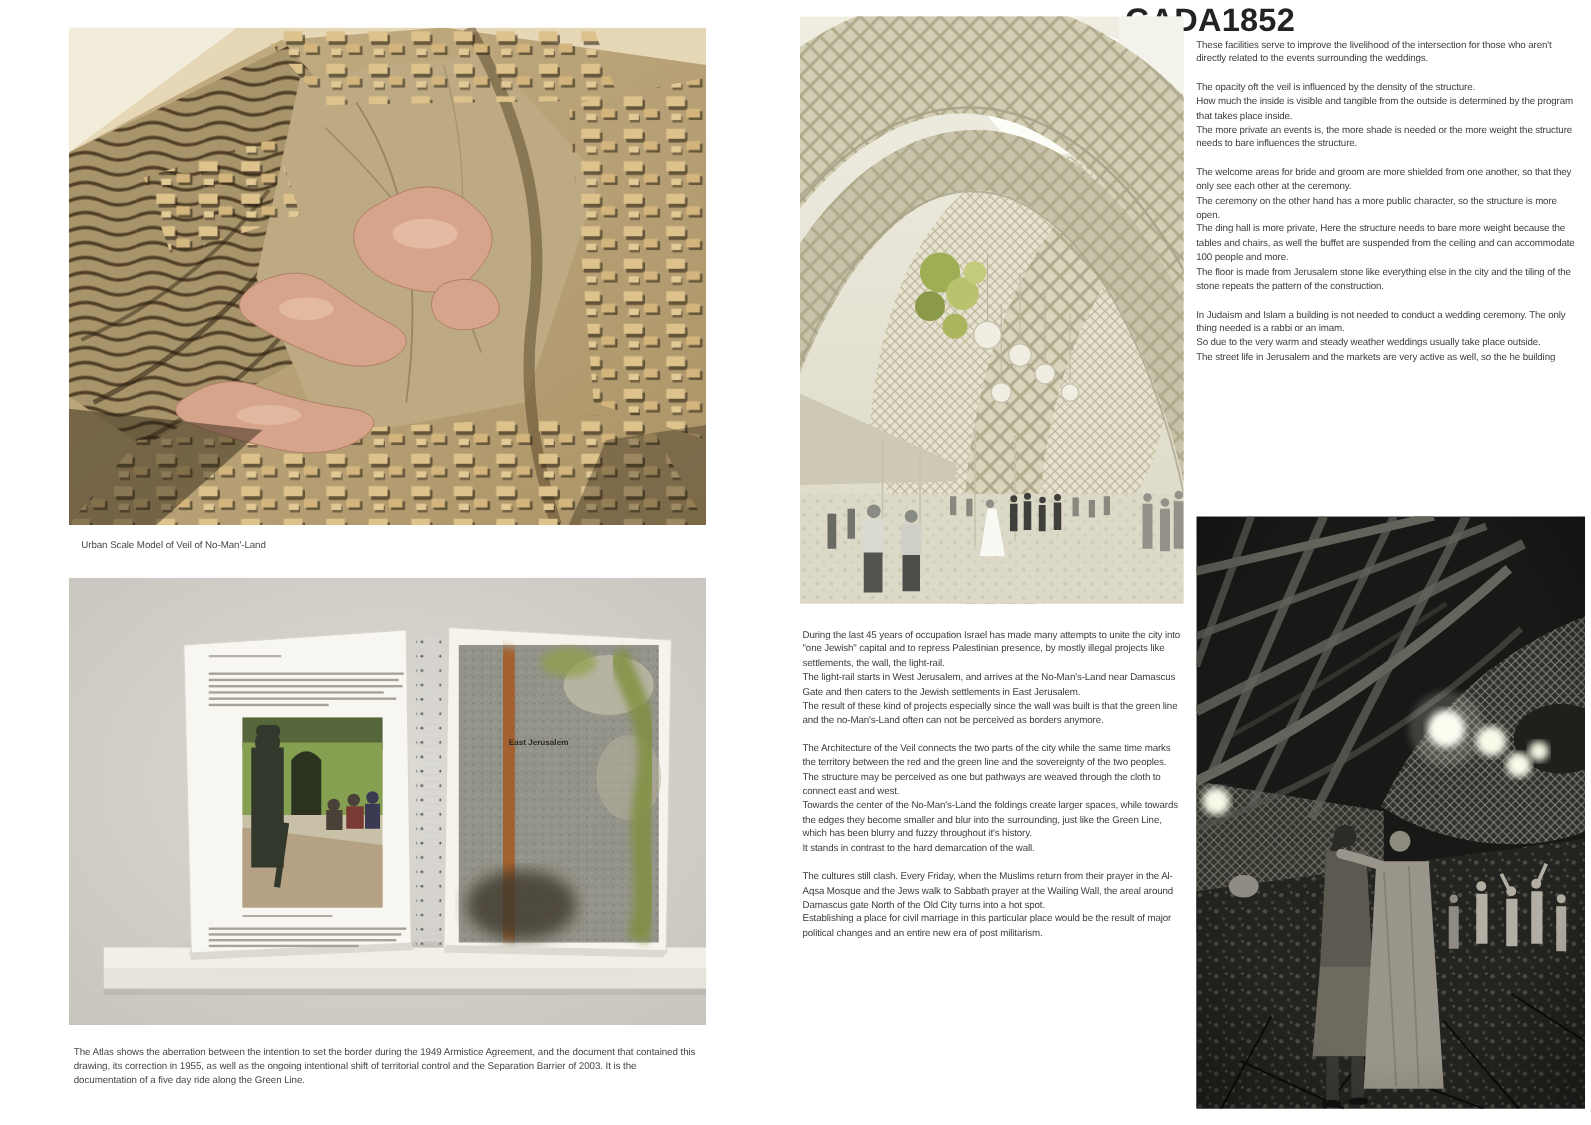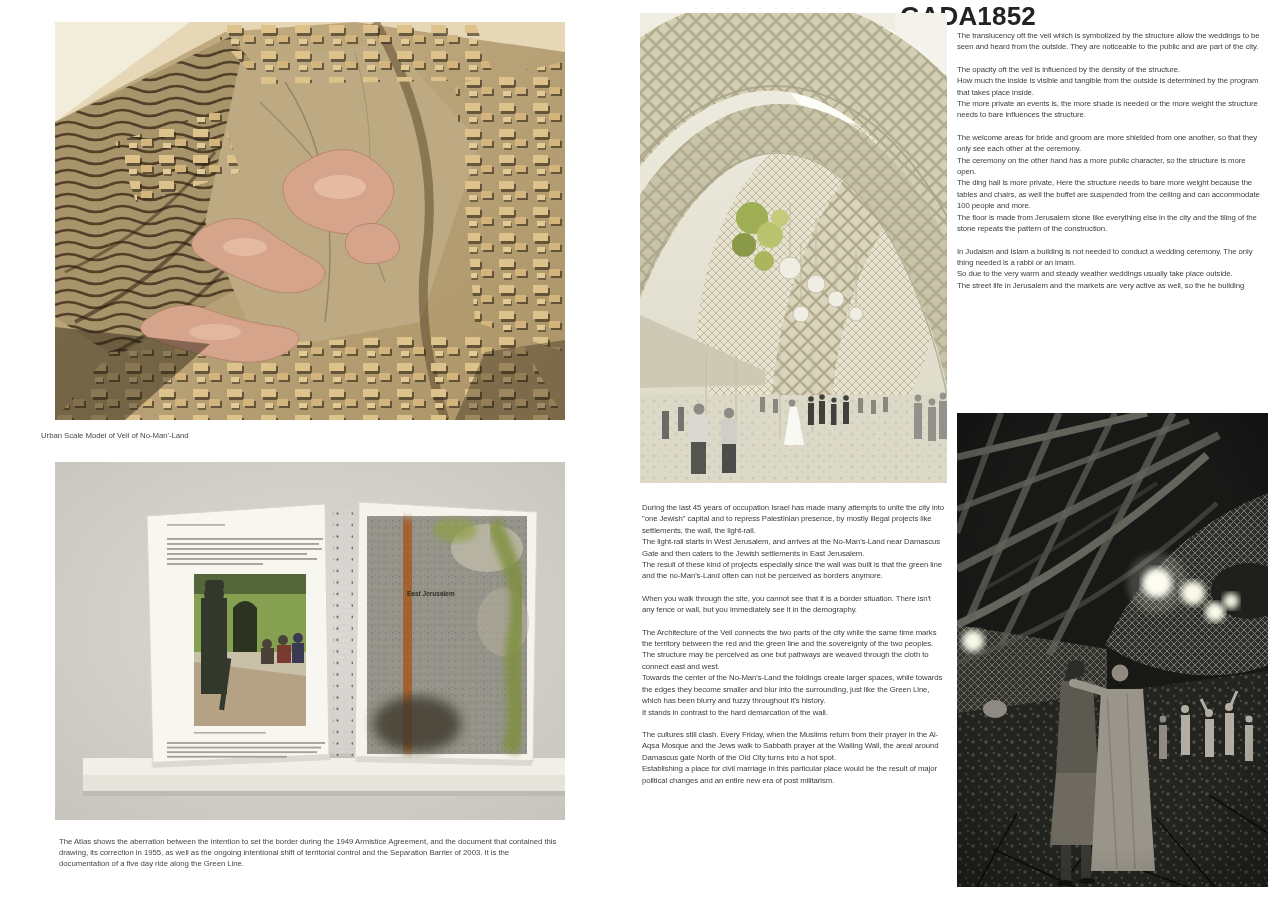--- a/index.html
+++ b/index.html
@@ -80,21 +80,21 @@
         <path d="M300,205 q26,-10 40,8 q12,18 -8,26 q-24,8 -38,-6 q-10,-16 6,-28 z"></path>
         <ellipse cx="285" cy="165" rx="26" ry="12" fill="#e8c2aa" stroke="none" opacity="0.75"></ellipse>
         <ellipse cx="190" cy="225" rx="22" ry="9" fill="#e8c2aa" stroke="none" opacity="0.7"></ellipse>
         <ellipse cx="160" cy="310" rx="26" ry="8" fill="#e8c2aa" stroke="none" opacity="0.65"></ellipse>
       </g>
       <polygon points="0,305 155,322 70,398 0,398" fill="#231a0e" opacity="0.45"></polygon>
       <polygon points="430,330 510,318 510,398 400,398" fill="#231a0e" opacity="0.35"></polygon>
     </svg>
   </figure>
 
-  <div class="abs caption" style="left:41px; top:430px; width:420px;">Urban Scale Model of Veil of No-Man'-Land</div>
+  <div class="abs caption" style="left:65px; top:430px; width:420px;">Urban Scale Model of Veil of No-Man'-Land</div>
 
   <figure class="photo" style="left:55px; top:462px; width:510px; height:358px;" aria-label="Open spiral-bound atlas standing on a white shelf; left page with text and a photo of a soldier at Damascus Gate, right page an aerial map">
     <svg viewBox="0 0 510 358" xmlns="http://www.w3.org/2000/svg">
       <defs>
         <radialGradient id="wallg" cx="0.5" cy="0.45" r="0.8">
           <stop offset="0" stop-color="#dedbd4"></stop>
             <stop offset="1" stop-color="#c6c3bd"></stop>
         </radialGradient>
         <pattern id="spiral" width="20" height="11.5" patternUnits="userSpaceOnUse">
           <ellipse cx="10" cy="5.5" rx="9" ry="3.4" fill="none" stroke="#d4d4d2" stroke-width="2"></ellipse>
@@ -291,31 +291,30 @@
             <circle cx="303" cy="383" r="3.4"></circle>
         </g>
       </g>
     </svg>
   </figure>
 
   <div class="abs" style="left:642px; top:502px; width:303px;">
     <p class="para">During the last 45 years of occupation Israel has made many attempts to unite the city into "one Jewish" capital and to repress Palestinian presence, by mostly illegal projects like settlements, the wall, the light-rail.
 The light-rail starts in West Jerusalem, and arrives at the No-Man's-Land near Damascus Gate and then caters to the Jewish settlements in East Jerusalem.
 The result of these kind of projects  especially since the wall was built is that the green line and the no-Man's-Land often can not be perceived as borders anymore.</p>
-    <p class="para">When you walk through the site, you cannot see that it is a border situation. There isn't any fence or wall, but you immediately see it in the demography.</p>
     <p class="para">The Architecture of the Veil connects the two parts of the city while the same time marks the territory between the red and the green line and the sovereignty of the two peoples.
 The structure may be perceived as one but pathways are weaved through the cloth to connect east and west.
 Towards the center of the No-Man's-Land the foldings create larger spaces, while towards the edges they become smaller and blur into the surrounding, just like the Green Line, which has been blurry and fuzzy throughout it's history.
 It stands in contrast to the hard demarcation of the wall.</p>
     <p class="para">The cultures still clash. Every Friday, when the Muslims return from their prayer in the Al-Aqsa Mosque and the Jews walk to Sabbath prayer at the Wailing Wall, the areal around Damascus gate North of the Old City turns into a hot spot.
 Establishing a place for civil marriage in this particular place would be the result of major political changes and an entire new era of post militarism.</p>
   </div>
 
   <div class="abs" style="left:957px; top:30px; width:305px;">
-    <p class="para">The translucency oft the veil which is symbolized by the structure allow the weddings to be seen and heard from the outside. They are noticeable to the public and are part of the city.</p>
+    <p class="para">These facilities  serve to improve the livelihood of the intersection for those who aren't directly related to the events surrounding the weddings.</p>
     <p class="para"> The opacity oft the veil is influenced by the density of  the structure.
 How much the inside is visible and tangible from the outside is determined by the program that takes place inside.
 The more private an events is, the more shade is needed or the more weight the structure needs to bare influences the structure.</p>
     <p class="para">The welcome areas for bride and groom are more shielded from one another, so that they only see each other at the ceremony.
 The ceremony on the other hand has a more public character, so the structure is more open.
 The ding hall is more private, Here the structure needs to bare more weight because the tables and chairs, as well the buffet are suspended from the ceiling and can accommodate 100 people and more.
 The floor is made from Jerusalem stone like everything else in the city and the tiling of the stone repeats the pattern of the construction.</p>
     <p class="para">In Judaism and Islam a building is not needed to conduct a wedding ceremony. The only thing needed is a rabbi or an imam.
 So due to the very warm and steady weather  weddings usually take place outside.
 The street life in Jerusalem and the markets are very active as well, so the he building</p>

